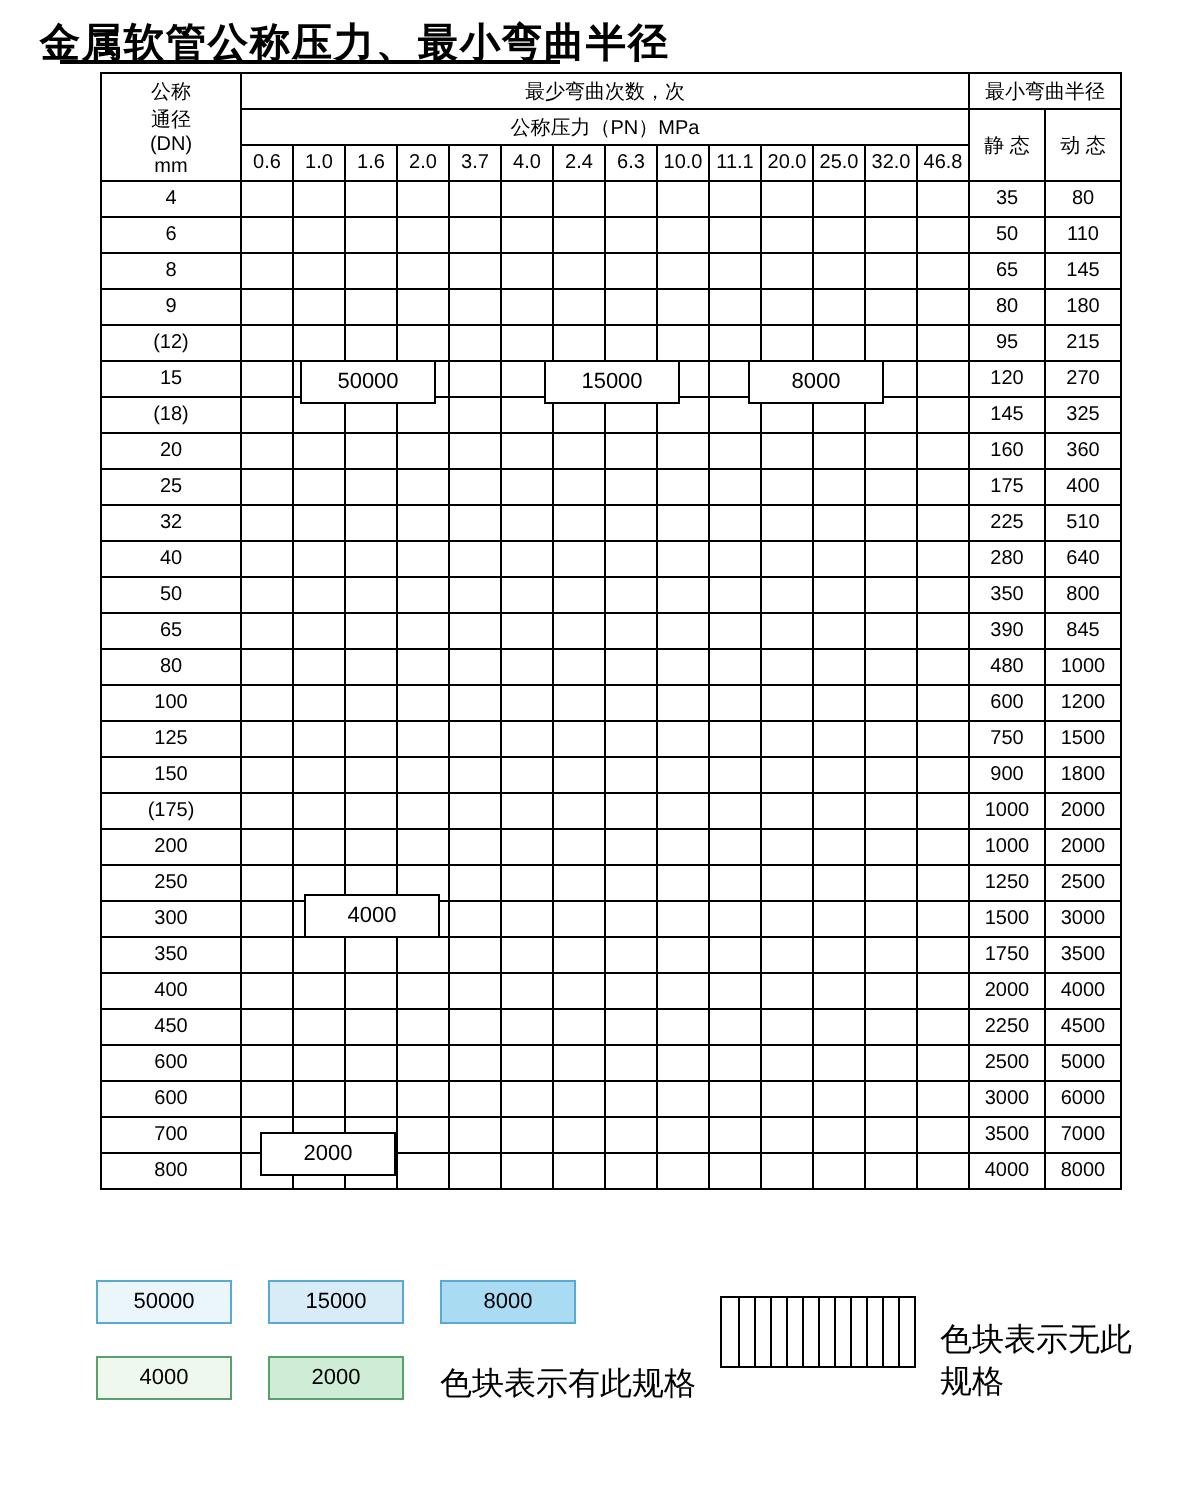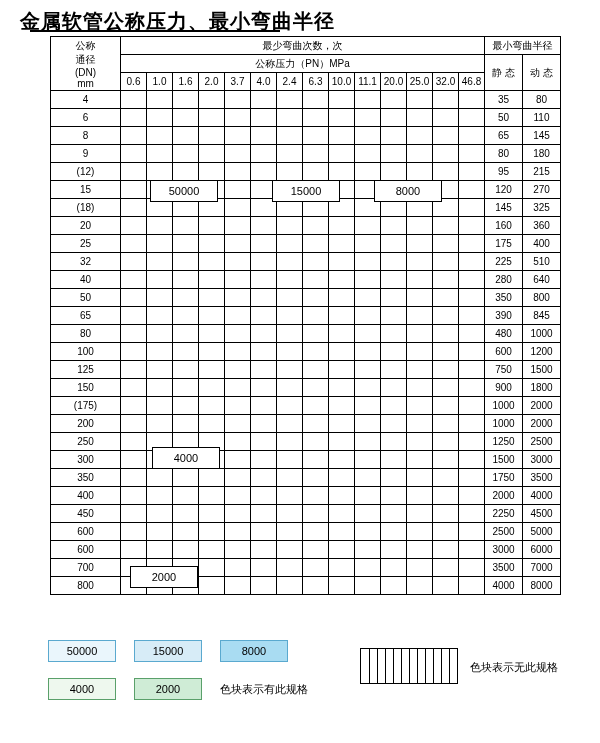--- a/index.html
+++ b/index.html
@@ -46,21 +46,21 @@
   .lg{background:#d9efd9;}       
   .dg{background:#8fcfa0;}       
   .w{background:#ffffff;}
 
   
   #legend{position:absolute;left:30px;top:636px;width:540px;height:90px;}
   .chip{
     position:absolute;border:1px solid #000;background:#fff;
     text-align:center;font-size:11px;line-height:20px;height:20px;
   }
-  .legtext{position:absolute;font-size:11px;}
+  .legtext{position:absolute;font-size:16px;}
   .stripebox{
     position:absolute;border:1px solid #000;height:34px;width:96px;background:#fff;
   }
   .stripebox i{
     position:absolute;top:0;bottom:0;width:1px;background:#000;
   }
 </style>
 </head>
 <body>
 

